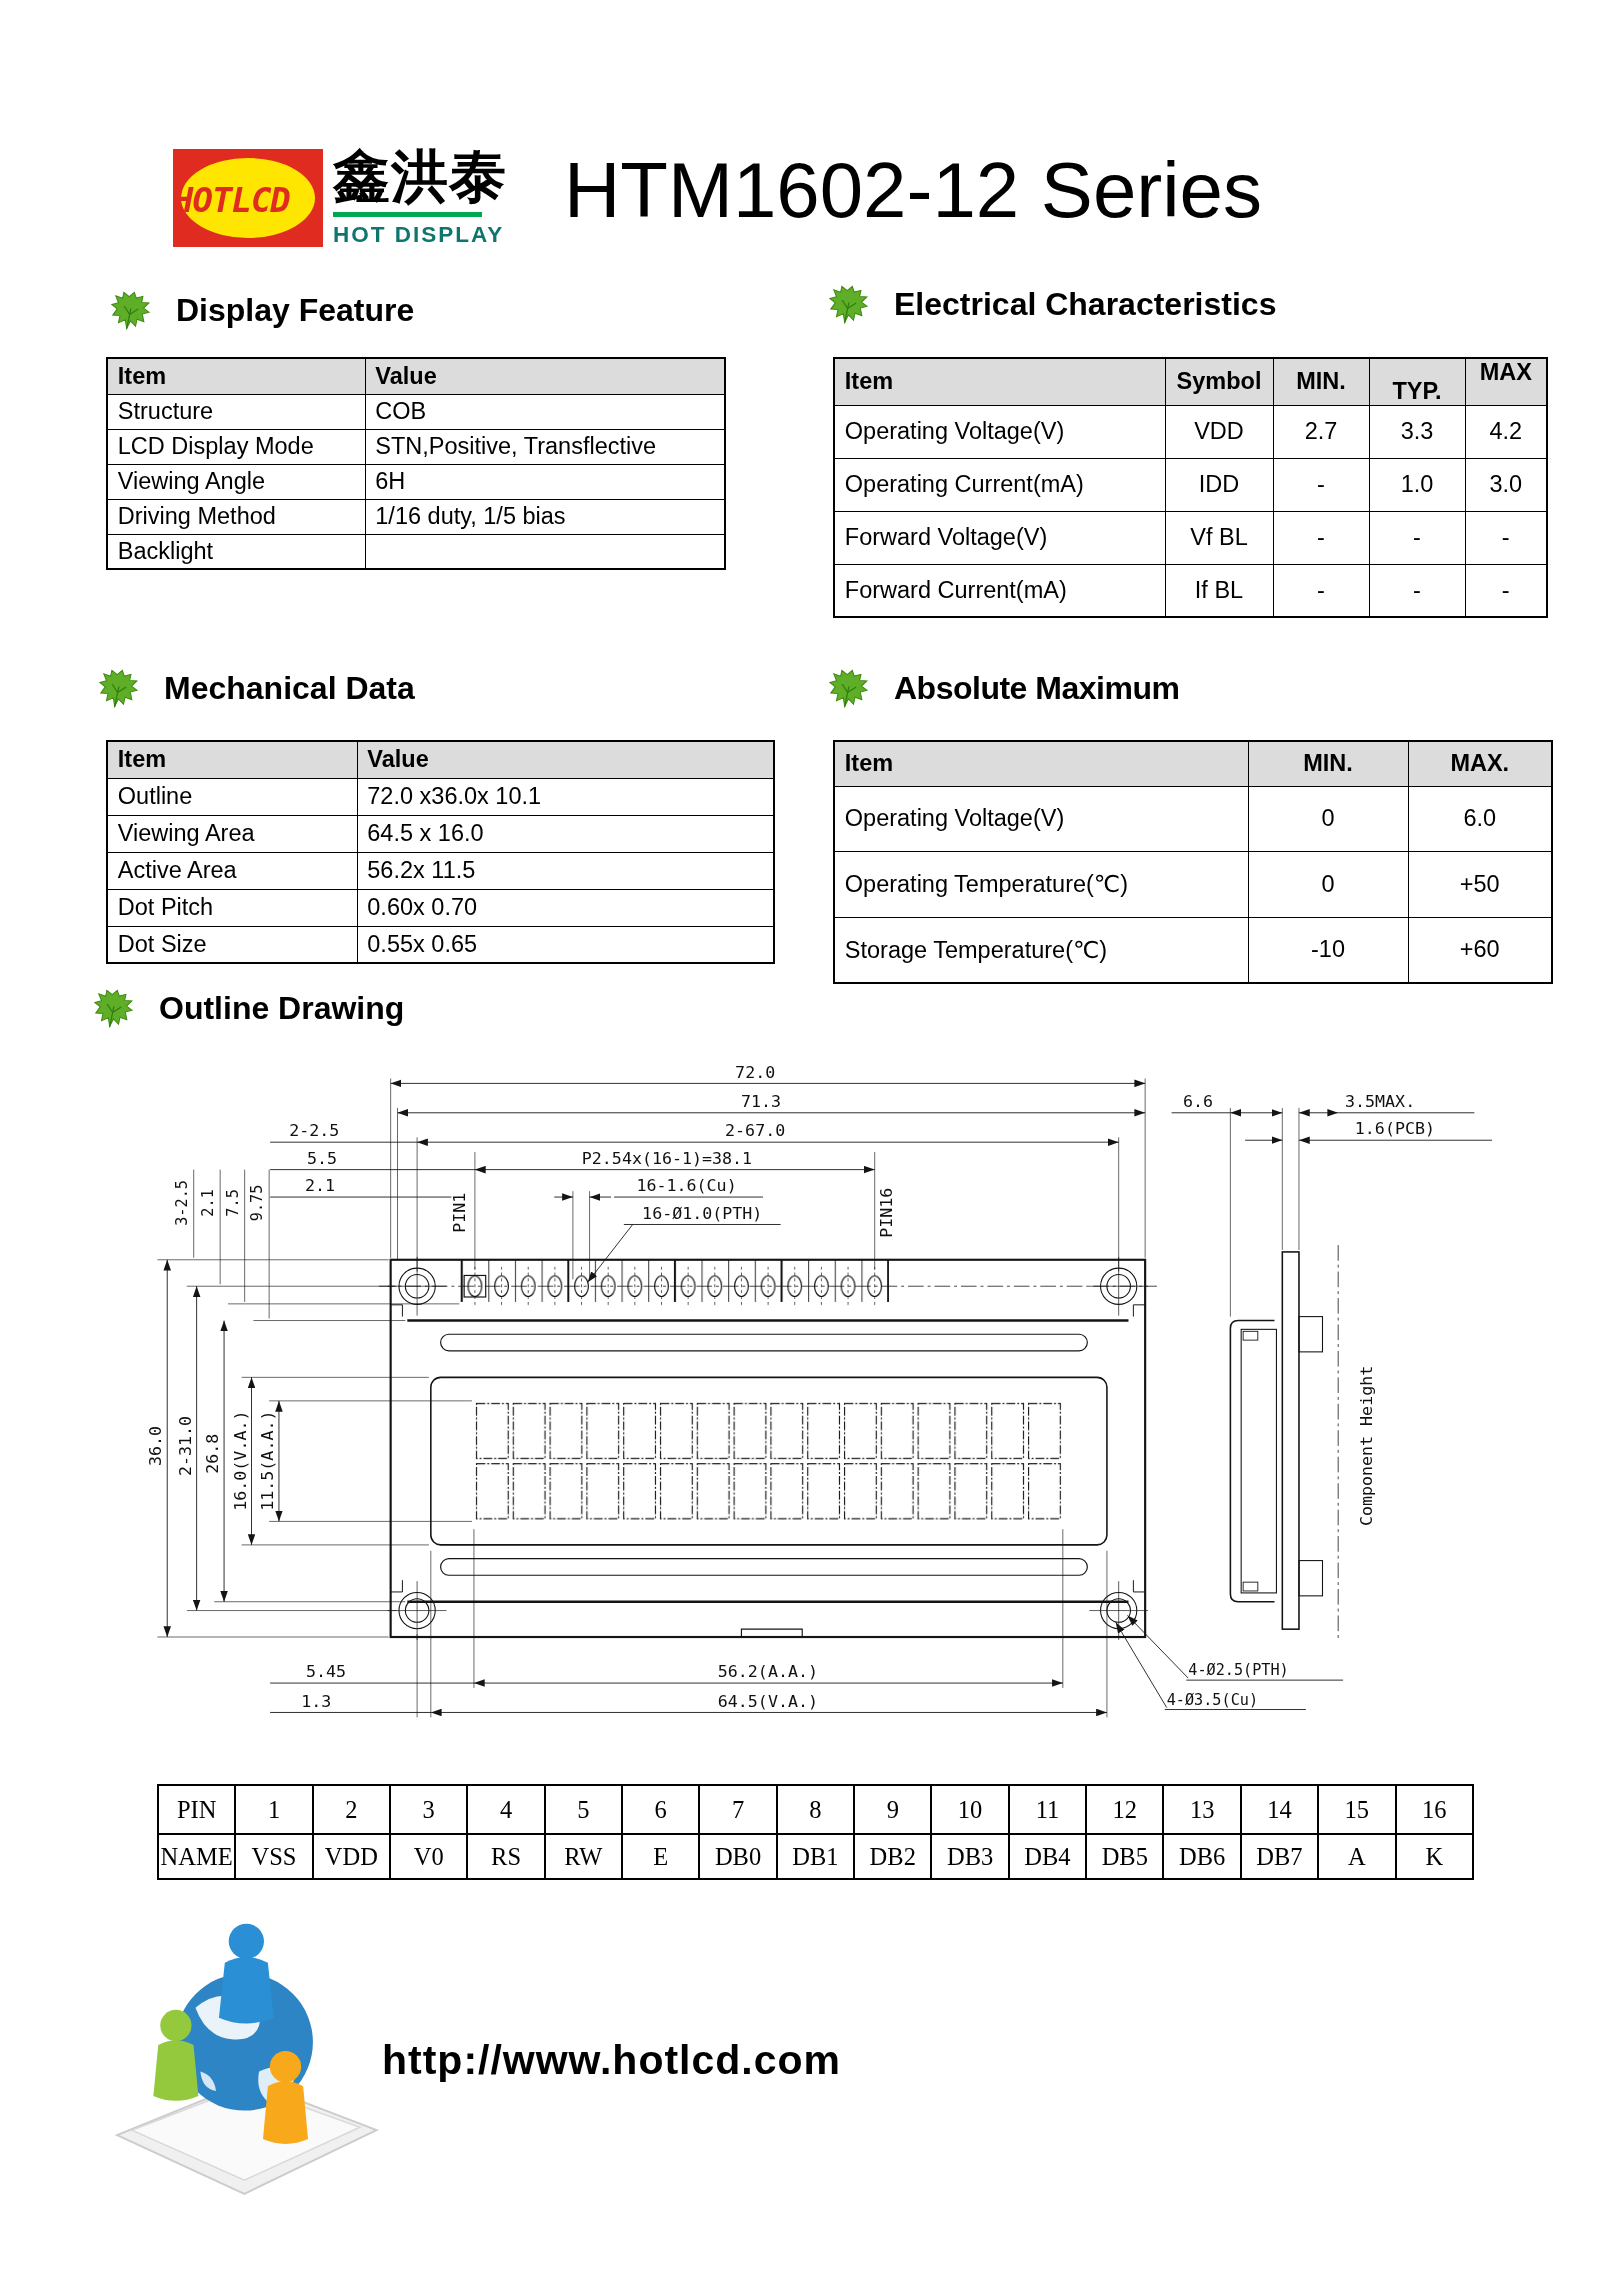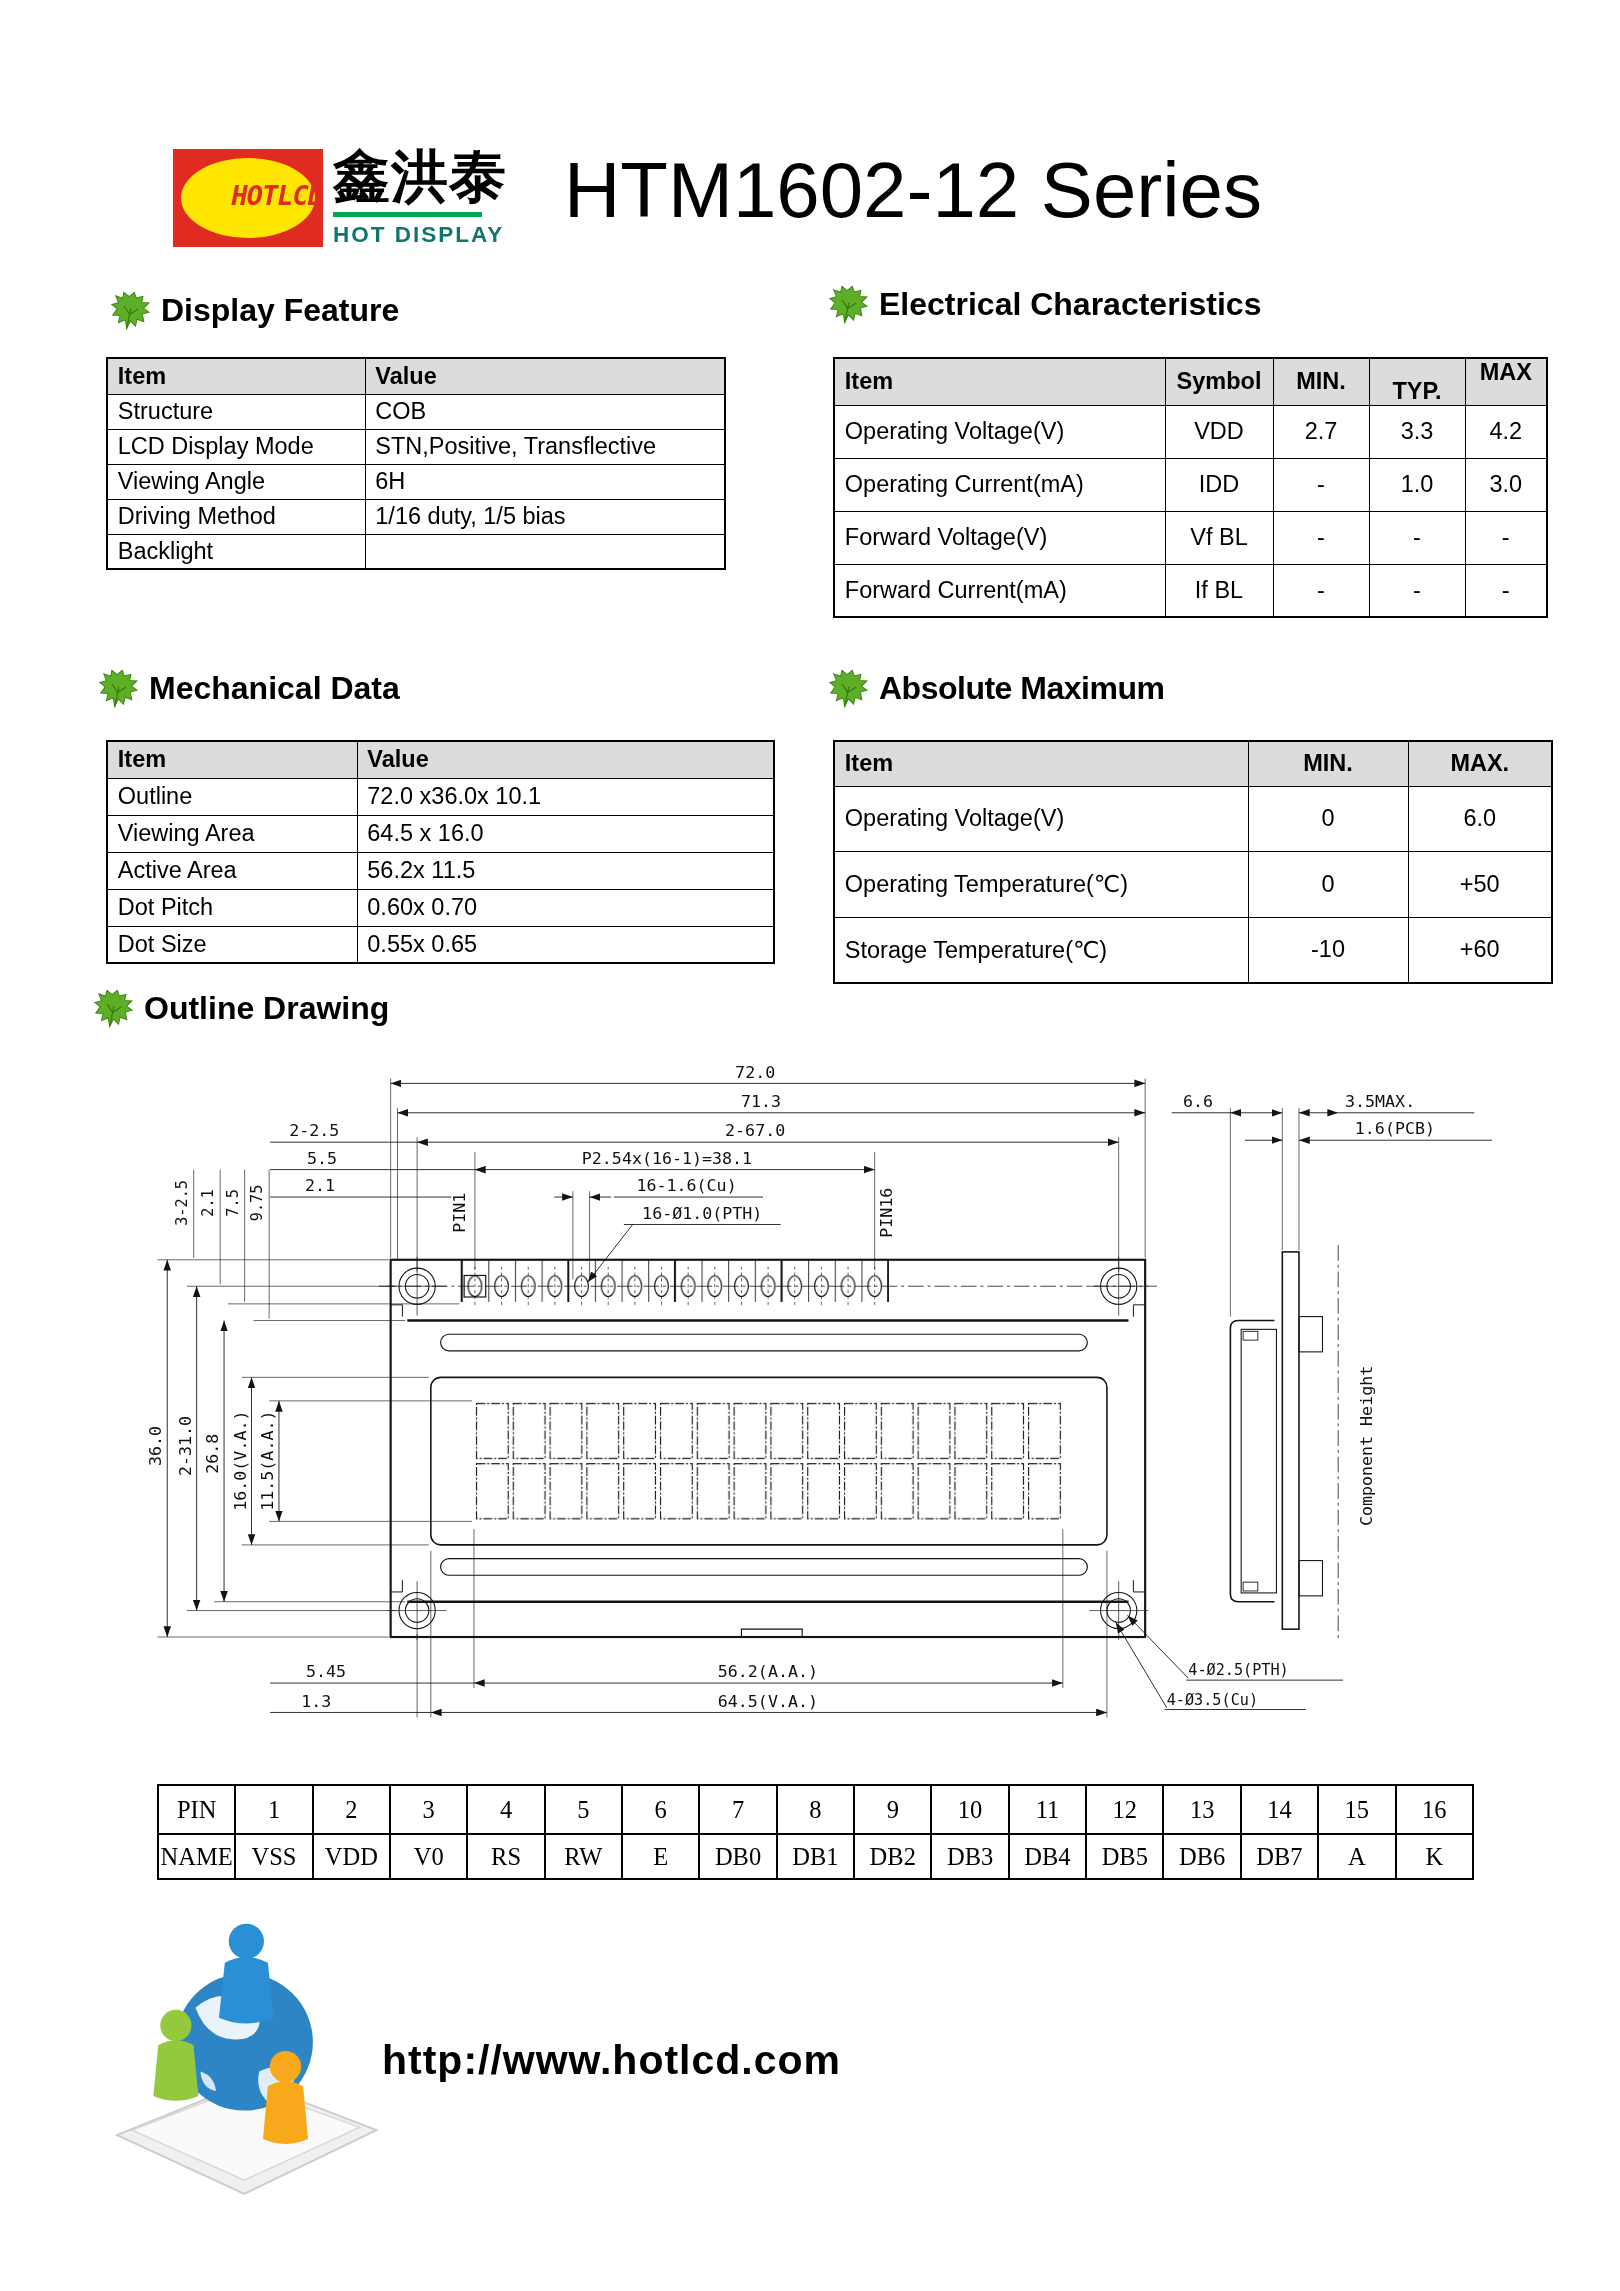--- a/index.html
+++ b/index.html
@@ -1,29 +1,29 @@
 <!DOCTYPE html>
 <html><head>
 <meta charset="utf-8">
 <style>
   html,body{margin:0;padding:0;background:#888;}
   .page{position:relative;width:1620px;height:2292px;background:#ffffff;overflow:hidden;
         font-family:"Liberation Sans","DejaVu Sans",sans-serif;color:#000;}
   
   .logo-box{position:absolute;left:173px;top:149px;width:150px;height:98px;background:#e02b20;}
   .logo-ellipse{position:absolute;left:7.8px;top:8.8px;width:134px;height:80px;background:#ffe600;border-radius:50%;}
-  .logo-word{position:absolute;left:0;top:31px;width:150px;text-align:right;
+  .logo-word{position:absolute;left:0;top:31px;width:150px;text-align:left;
              font-family:"DejaVu Sans Mono",monospace;font-weight:bold;font-style:italic;
-             font-size:27px;color:#e02b20;letter-spacing:-1px;}
+             font-size:34px;color:#e02b20;letter-spacing:-1px;}
   .logo-cjk{position:absolute;left:333px;top:145px;font-size:57px;font-weight:bold;line-height:1.1;letter-spacing:1px;}
   .logo-bar{position:absolute;left:333px;top:212px;width:149px;height:4.9px;background:#00a651;}
   .logo-sub{position:absolute;left:333px;top:222px;font-size:22.5px;font-weight:bold;color:#0f766e;letter-spacing:2px;}
   .page-title{position:absolute;left:564px;top:145px;font-size:78px;font-weight:400;letter-spacing:0px;white-space:nowrap;}
   
-  .sec{position:absolute;display:flex;align-items:center;gap:10px;}
+  .sec{position:absolute;display:flex;align-items:center;gap:25px;}
   .sec h2{margin:0;font-size:32px;font-weight:bold;white-space:nowrap;}
   .sec.heavy h2{font-weight:800;letter-spacing:-0.5px;}
   .leaf{width:41px;height:41px;flex:0 0 auto;}
   
   table.dt{position:absolute;border-collapse:collapse;table-layout:fixed;border:2.5px solid #000;}
   table.dt td{border:1.5px solid #000;font-size:23.5px;padding:0 9.8px;white-space:nowrap;overflow:hidden;}
   table.dt tr.hd td{background:#dcdcdc;font-weight:bold;}
   td.c{text-align:center;padding:0 2px;}
   td.sym{font-size:20.6px;}
   table.pins{position:absolute;border-collapse:collapse;table-layout:fixed;border:2.5px solid #000;

